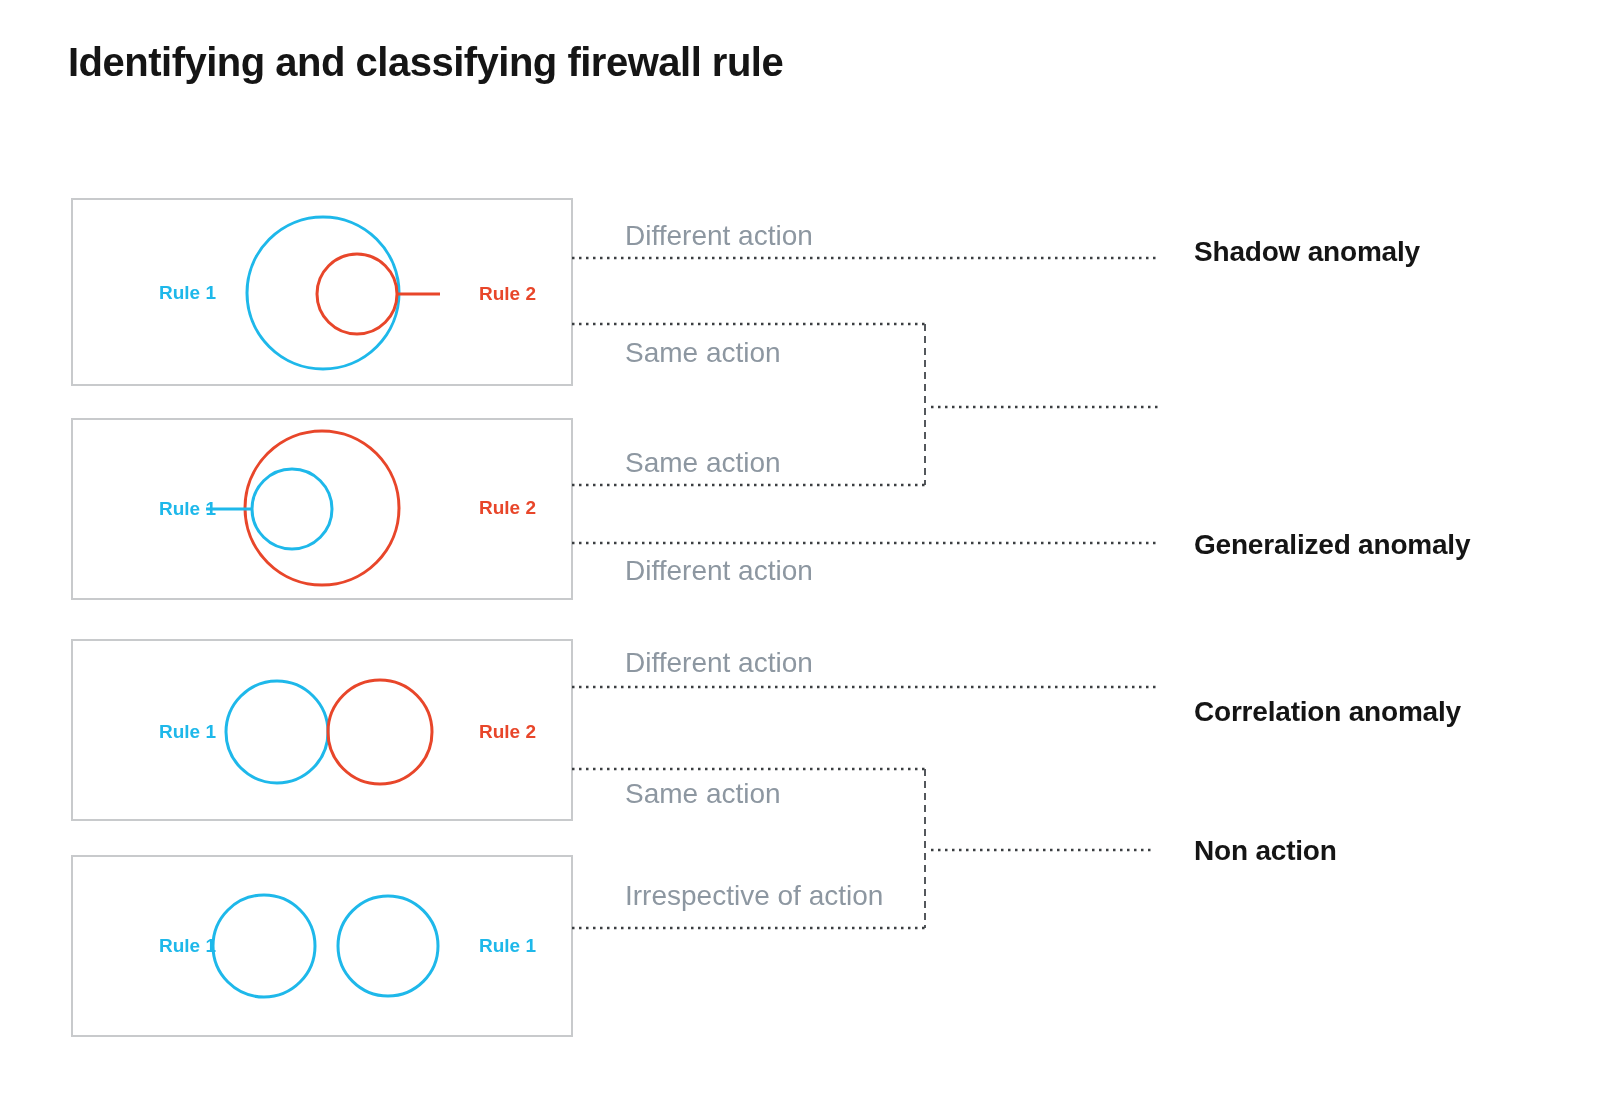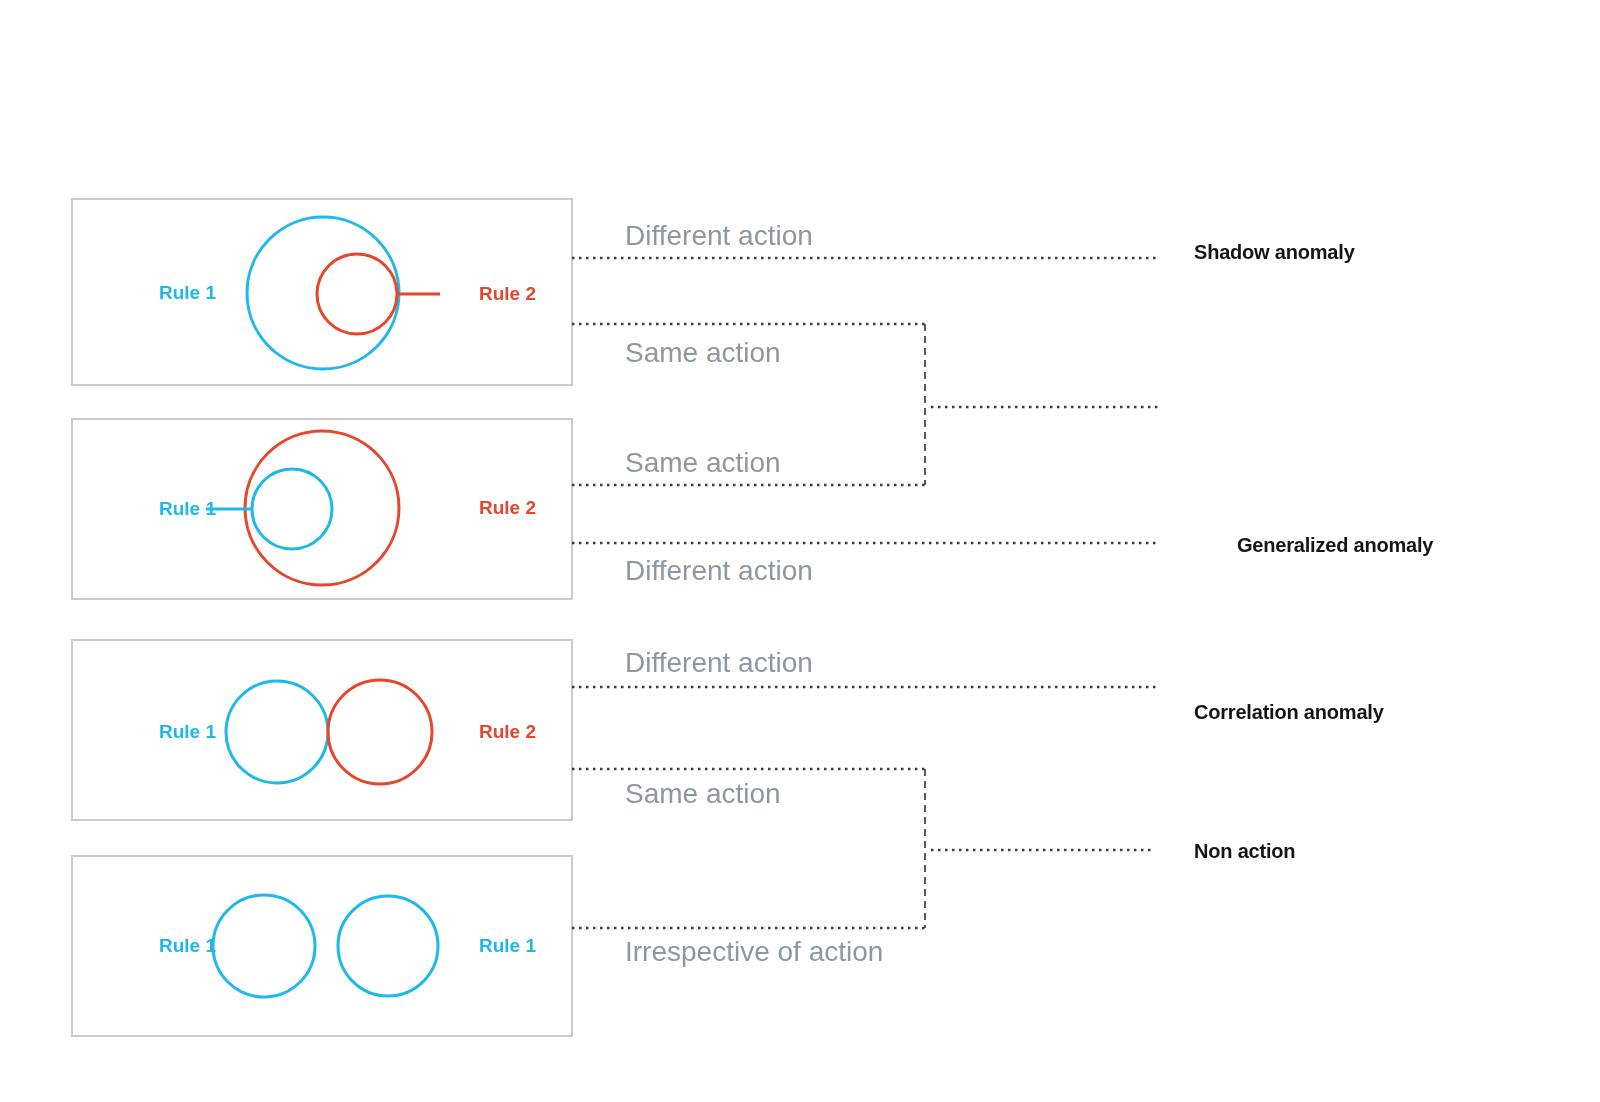--- a/index.html
+++ b/index.html
@@ -19,28 +19,29 @@
   .box{fill:none; stroke:var(--box-border); stroke-width:2;}
   .cyan-stroke{fill:none; stroke:var(--cyan); stroke-width:3;}
   .red-stroke{fill:none; stroke:var(--red); stroke-width:3;}
   .dot-line{fill:none; stroke:var(--dark-line); stroke-width:2.5; stroke-dasharray:2.5 4.5;}
   .dash-line{fill:none; stroke:#54585c; stroke-width:2; stroke-dasharray:7 5;}
   .lbl{position:absolute; transform:translateY(-50%); white-space:nowrap;}
   .rule-label{font-size:19px; font-weight:700;margin-left:34px;}
   .cyan-text{color:var(--cyan);}
   .red-text{color:var(--red);}
   .action-label{left:625px; font-size:28px; color:var(--gray-text); font-weight:400;}
-  .anomaly-label{left:1194px; font-size:20px; font-weight:700; color:var(--text-black); letter-spacing:-0.2px;}
+  .anomaly-label{left:1194px; font-size:28px; font-weight:700; color:var(--text-black); letter-spacing:-0.2px;}
 </style>
 </head>
 <body>
 
 <div class="canvas">
 
   <div class="title">
+    <div>Identifying and classifying firewall rule</div>
   </div>
 
   <svg class="diagram-layer" width="1600" height="1102" viewBox="0 0 1600 1102">
 
     <rect class="box" x="72" y="199" width="500" height="186"></rect>
     <rect class="box" x="72" y="419" width="500" height="180"></rect>
     <rect class="box" x="72" y="640" width="500" height="180"></rect>
     <rect class="box" x="72" y="856" width="500" height="180"></rect>
 
     <circle class="cyan-stroke" cx="323" cy="293" r="76"></circle>
@@ -85,20 +86,20 @@
 
   <span class="lbl rule-label cyan-text" style="left:125px; top:946px;">Rule 1</span>
   <span class="lbl rule-label cyan-text" style="left:445px; top:946px;">Rule 1</span>
 
   <span class="lbl action-label" style="top:236px;">Different action</span>
   <span class="lbl action-label" style="top:353px;">Same action</span>
   <span class="lbl action-label" style="top:463px;">Same action</span>
   <span class="lbl action-label" style="top:571px;">Different action</span>
   <span class="lbl action-label" style="top:663px;">Different action</span>
   <span class="lbl action-label" style="top:794px;">Same action</span>
-  <span class="lbl action-label" style="top:952px;">Irrespective of action</span>
+  <span class="lbl action-label" style="top:896px;">Irrespective of action</span>
 
   <span class="lbl anomaly-label" style="top:252px;">Shadow anomaly</span>
-  <span class="lbl anomaly-label" style="top:545px;margin-left:43px;">Generalized anomaly</span>
+  <span class="lbl anomaly-label" style="top:545px;">Generalized anomaly</span>
   <span class="lbl anomaly-label" style="top:687px;margin-top:25px;">Correlation anomaly</span>
   <span class="lbl anomaly-label" style="top:851px;">Non action</span>
 
 </div>
 
 </body></html>

